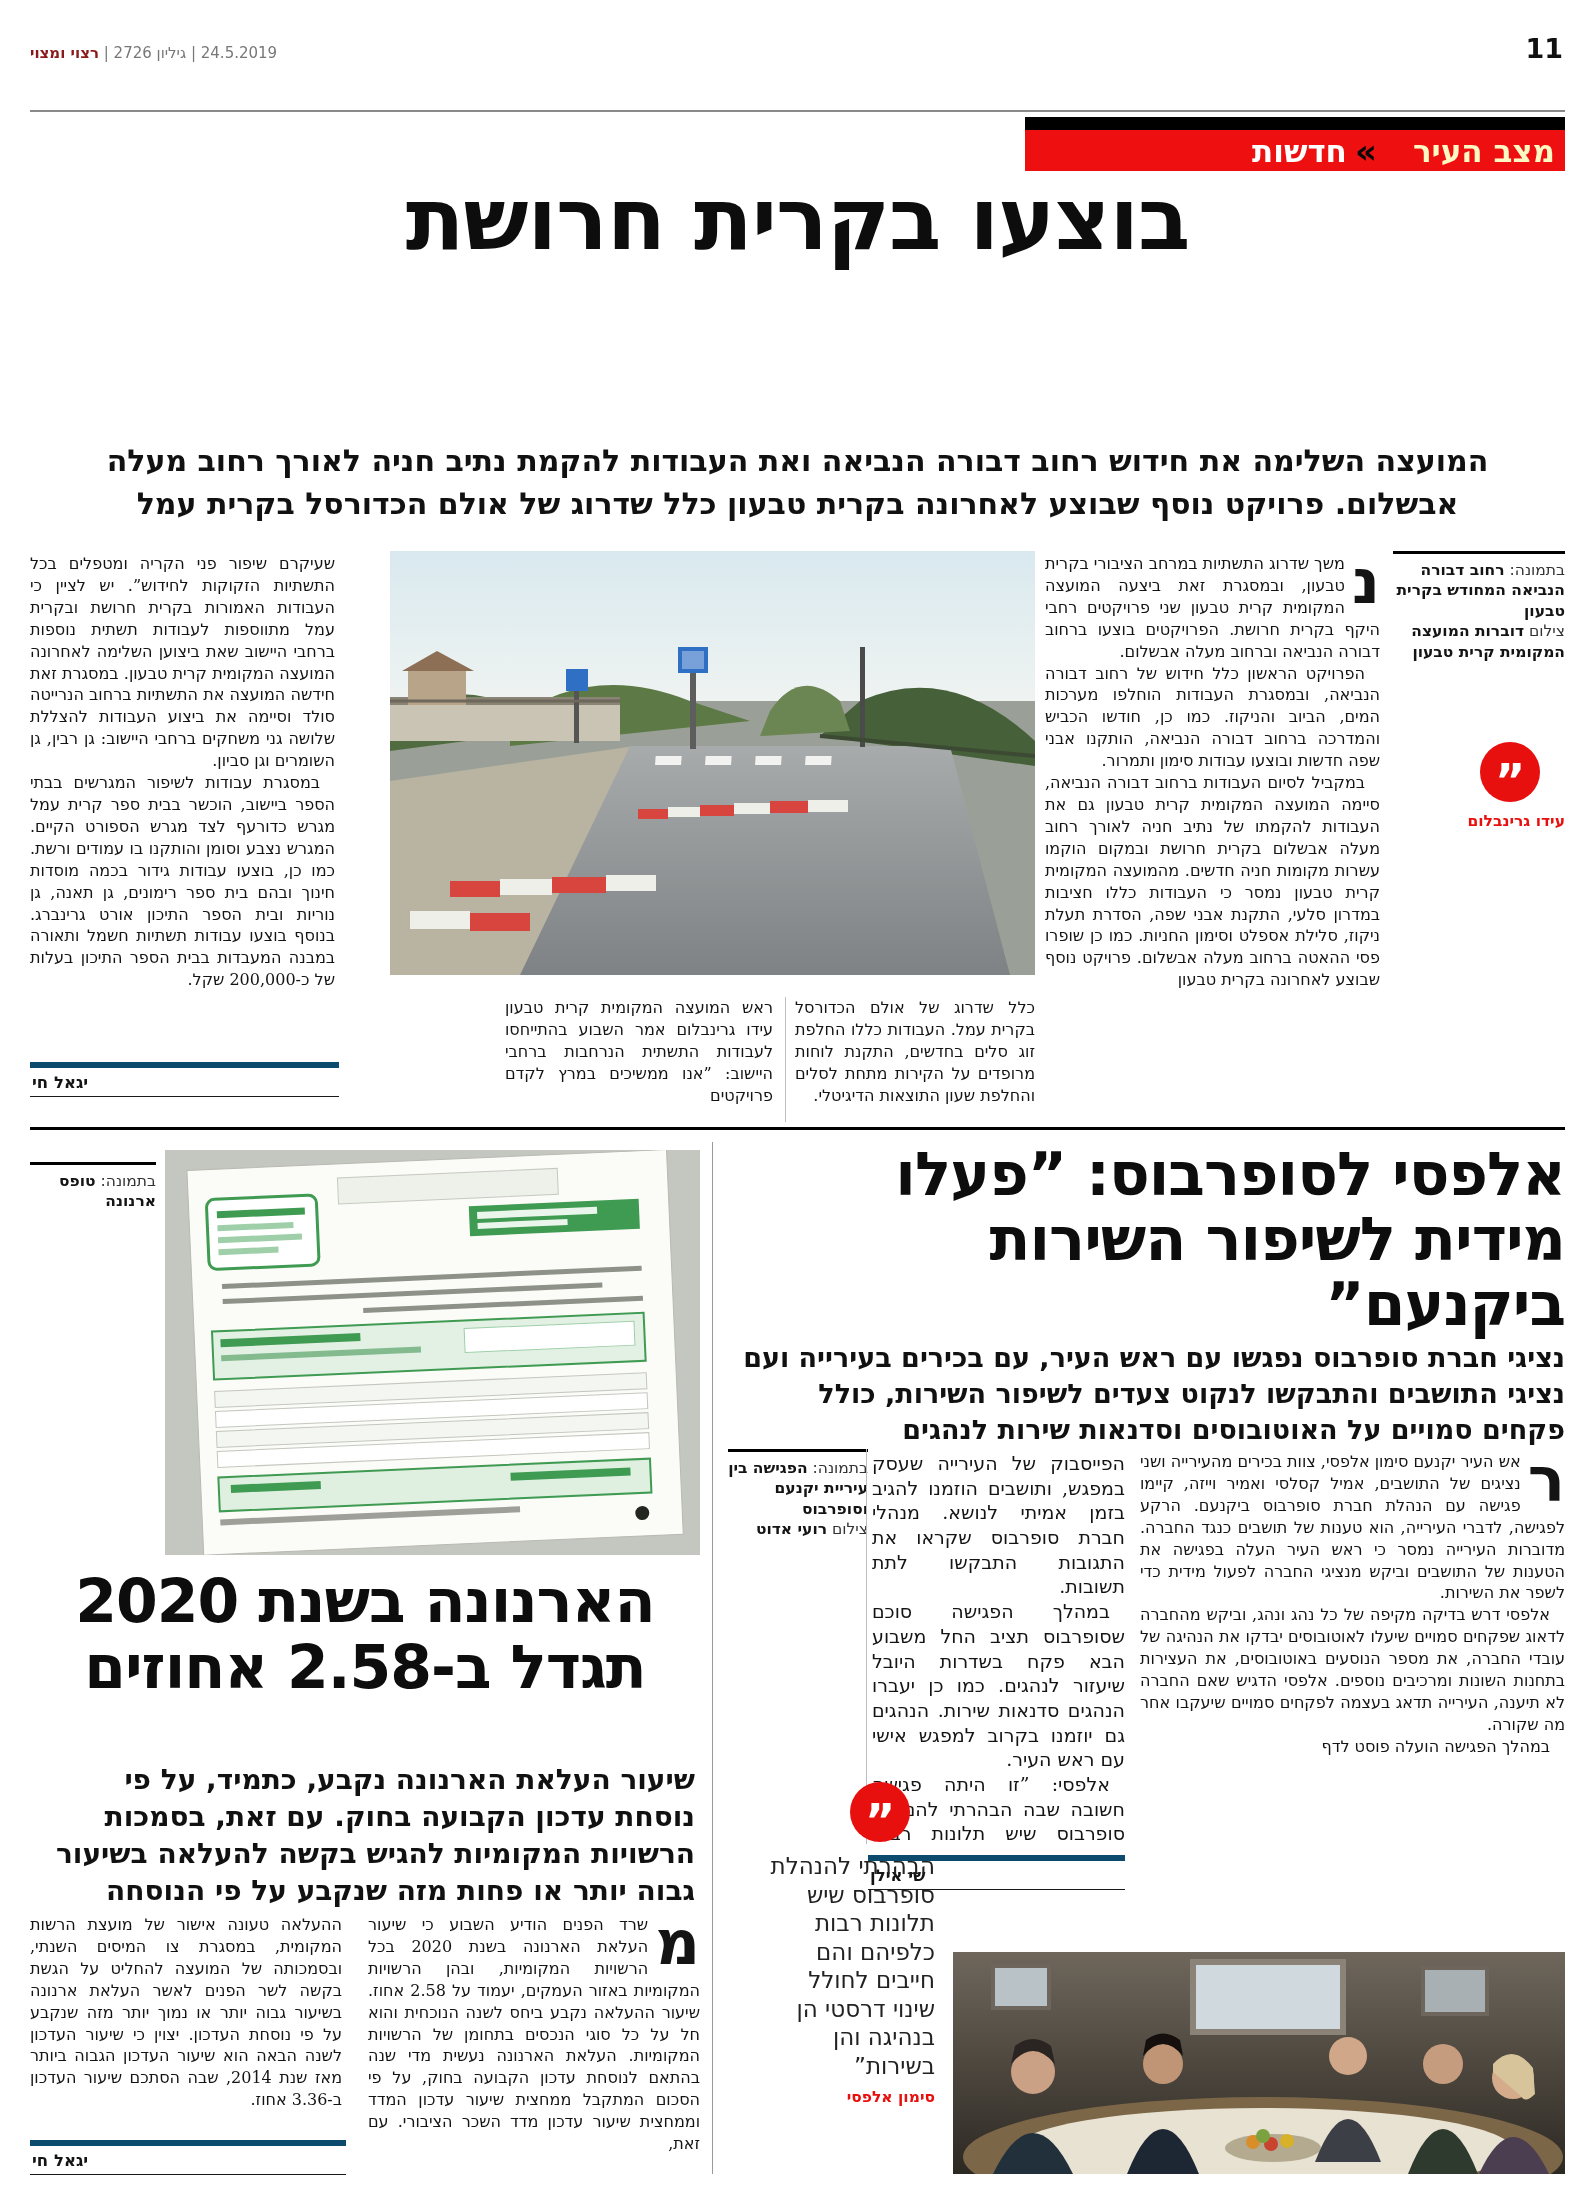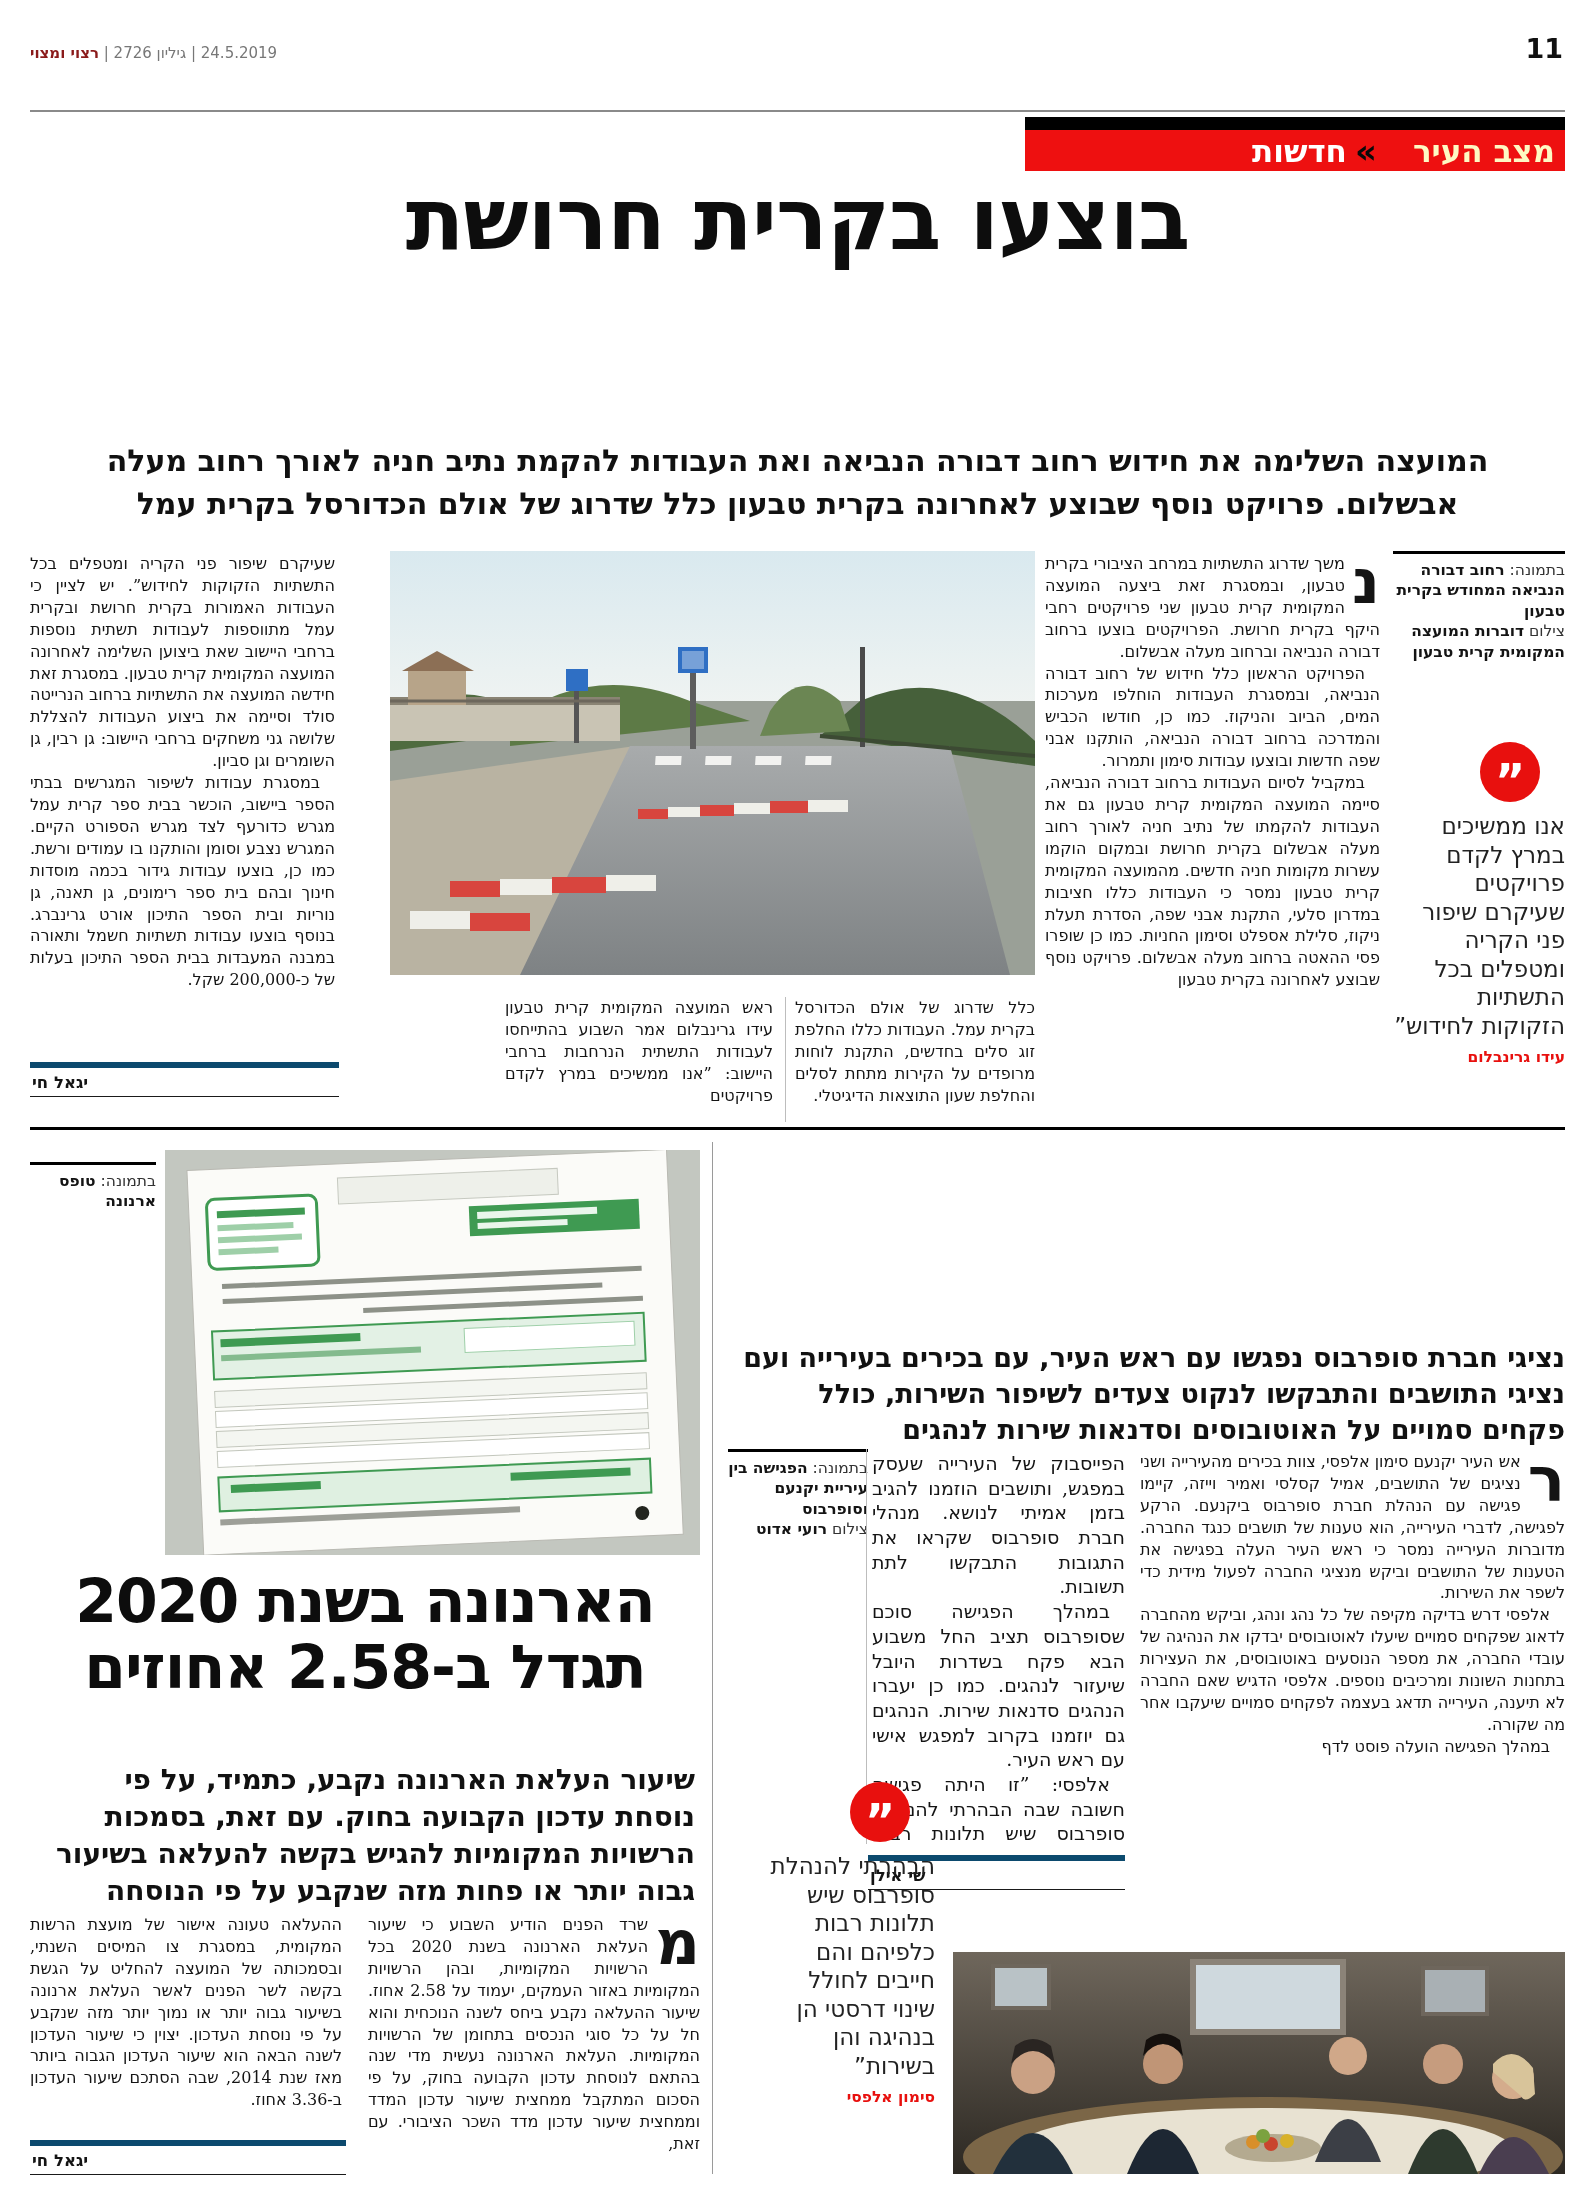--- a/index.html
+++ b/index.html
@@ -64,21 +64,20 @@
 
   <div class="abs caption cap-rule" style="right:30px;top:551px;width:172px;">
     <span class="cap-label">בתמונה:</span>
     <span class="cap-bold">רחוב דבורה הנביאה המחודש בקרית טבעון</span><br>
     <span class="cap-label">צילום</span>
     <span class="cap-bold">דוברות המועצה המקומית קרית טבעון</span>
   </div>
 
   <div class="abs pull-quote" style="right:30px;top:742px;width:172px;">
     <div class="pq-circle"><span>”</span></div>
-    <div class="pq-text">אנו ממשיכים במרץ לקדם פרויקטים שעיקרם שיפור פני הקריה ומטפלים בכל התשתיות הזקוקות לחידוש”</div>
     <div class="pq-name">עידו גרינבלום</div>
   </div>
 
   <div class="abs body-text" style="right:215px;top:553px;width:335px;height:580px;">
     <span class="dropcap">נ</span>
     <p>משך שדרוג התשתיות במרחב הציבורי בקרית טבעון, ובמסגרת זאת ביצעה המועצה המקומית קרית טבעון שני פרויקטים רחבי היקף בקרית חרושת. הפרויקטים בוצעו ברחוב דבורה הנביאה וברחוב מעלה אבשלום.</p>
     <p>הפרויקט הראשון כלל חידוש של רחוב דבורה הנביאה, ובמסגרת העבודות הוחלפו מערכות המים, הביוב והניקוז. כמו כן, חודשו הכביש והמדרכה ברחוב דבורה הנביאה, הותקנו אבני שפה חדשות ובוצעו עבודות סימון ותמרור.</p>
     <p>במקביל לסיום העבודות ברחוב דבורה הנביאה, סיימה המועצה המקומית קרית טבעון גם את העבודות להקמתו של נתיב חניה לאורך רחוב מעלה אבשלום בקרית חרושת ובמקום הוקמו עשרות מקומות חניה חדשים. מהמועצה המקומית קרית טבעון נמסר כי העבודות כללו חציבות במדרון סלעי, התקנת אבני שפה, הסדרת תעלת ניקוז, סלילת אספלט וסימון החניות. כמו כן שופרו פסי ההאטה ברחוב מעלה אבשלום. פרויקט נוסף שבוצע לאחרונה בקרית טבעון</p>
   </div>
 
@@ -149,20 +148,25 @@
 
   <div class="abs body-text" style="left:30px;top:553px;width:305px;height:502px;">
     <p>שעיקרם שיפור פני הקריה ומטפלים בכל התשתיות הזקוקות לחידוש”. יש לציין כי העבודות האמורות בקרית חרושת ובקרית עמל מתווספות לעבודות תשתית נוספות ברחבי היישוב שאת ביצוען השלימה לאחרונה המועצה המקומית קרית טבעון. במסגרת זאת חידשה המועצה את התשתיות ברחוב הנרייטה סולד וסיימה את ביצוע העבודות להצללת שלושה גני משחקים ברחבי היישוב: גן רבין, גן השומרים וגן סביון.</p>
     <p>במסגרת עבודות לשיפור המגרשים בבתי הספר ביישוב, הוכשר בבית ספר קרית עמל מגרש כדורעף לצד מגרש הספורט הקיים. המגרש נצבע וסומן והותקנו בו עמודים ורשת. כמו כן, בוצעו עבודות גידור בכמה מוסדות חינוך ובהם בית ספר רימונים, גן תאנה, גן נוריות ובית הספר התיכון אורט גרינברג. בנוסף בוצעו עבודות תשתיות חשמל ותאורה במבנה המעבדות בבית הספר התיכון בעלות של כ-200,000 שקל.</p>
   </div>
   <div class="abs byline" style="left:30px;top:1062px;width:305px;">יגאל חי</div>
 
   <div class="abs" style="left:30px;right:30px;top:1127px;border-top:3px solid #000;"></div>
   <div class="abs vrule" style="left:712px;top:1142px;height:1032px;"></div>
 
+  <div class="abs headline" style="right:30px;top:1142px;width:760px;text-align:right;font-size:60px;line-height:1.08;">
+    <div>אלפסי לסופרבוס: ”פעלו</div>
+    <div>מידית לשיפור השירות</div>
+    <div>ביקנעם”</div>
+  </div>
   <div class="abs subhead" style="right:30px;top:1340px;width:828px;text-align:right;font-size:27px;line-height:1.33;">נציגי חברת סופרבוס נפגשו עם ראש העיר, עם בכירים בעירייה ועם נציגי התושבים והתבקשו לנקוט צעדים לשיפור השירות, כולל פקחים סמויים על האוטובוסים וסדנאות שירות לנהגים</div>
 
   <div class="abs caption cap-rule" style="right:727px;top:1449px;width:140px;">
     <span class="cap-label">בתמונה:</span>
     <span class="cap-bold">הפגישה בין עיריית יקנעם וסופרבוס</span><br>
     <span class="cap-label">צילום</span>
     <span class="cap-bold">רועי אדוט</span>
   </div>
   <div class="abs hair" style="left:866px;top:1449px;width:1px;height:395px;"></div>
 

